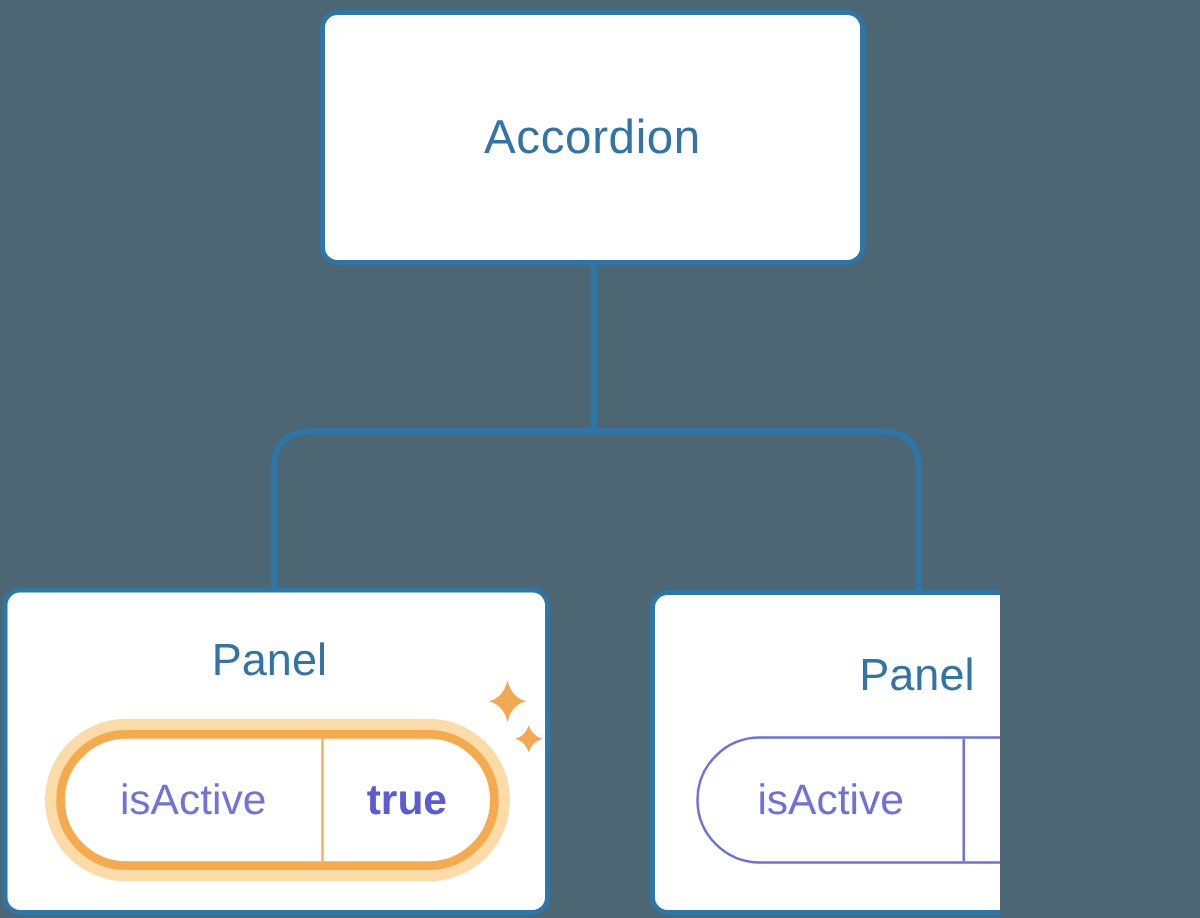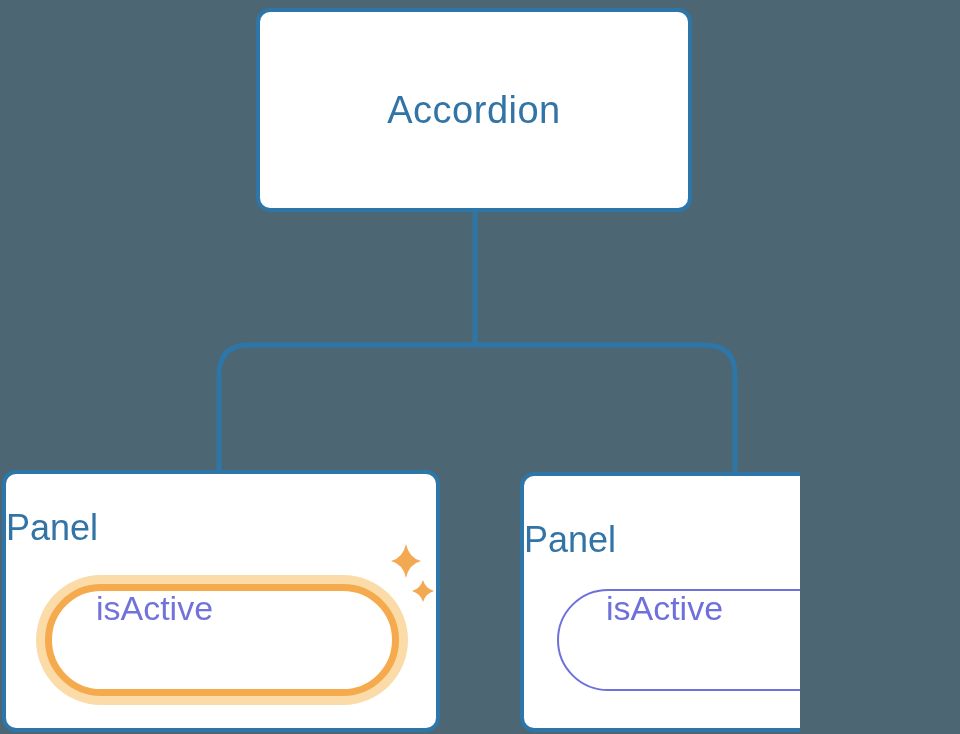--- a/index.html
+++ b/index.html
@@ -47,38 +47,37 @@
     font-size: 38px;
     font-weight: 500;
     letter-spacing: 0.5px;
   }
   .node-panel-left  { left: 2px;   top: 470px; width: 438px; height: 262px; }
   .node-panel-right { left: 520px; top: 472px; width: 438px; height: 260px; }
 
   .panel-title {
     position: absolute;
     left: 0; right: 11px;
-    text-align: left;
+    text-align: center;
     color: #3274A6;
     font-size: 36px;
     font-weight: 500;
     line-height: 1;
   }
   .node-panel-left  .panel-title { top: 36px; }
   .node-panel-right .panel-title { top: 46px; }
 
   .state-pill {
     position: absolute;
     box-sizing: border-box;
     display: flex;
     align-items: stretch;
     background: #FFFFFF;
     border-radius: 999px;
     overflow: hidden;
-    flex-direction: column;
   }
   .state-pill.active {
     left: 39px; top: 110px;
     width: 354px; height: 112px;
     border: 7px solid #F5AA4D;
     box-shadow: 0 0 0 9px #FBDBA7;
   }
   .state-pill.inactive {
     left: 33px; top: 113px;
     width: 366px; height: 102px;
@@ -114,20 +113,21 @@
 
   <div class="node node-accordion nodes">
     <span class="node-title">Accordion</span>
   </div>
 
   <div class="node node-panel-left nodes">
     <div class="panel-title">Panel</div>
     <div class="state-pill active">
       <div class="pill-cell pill-name">isActive</div>
       <div class="pill-divider"></div>
+      <div class="pill-cell pill-value">true</div>
     </div>
   </div>
 
   <div class="node node-panel-right nodes">
     <div class="panel-title">Panel</div>
     <div class="state-pill inactive">
       <div class="pill-cell pill-name">isActive</div>
       <div class="pill-divider"></div>
     </div>
   </div>

